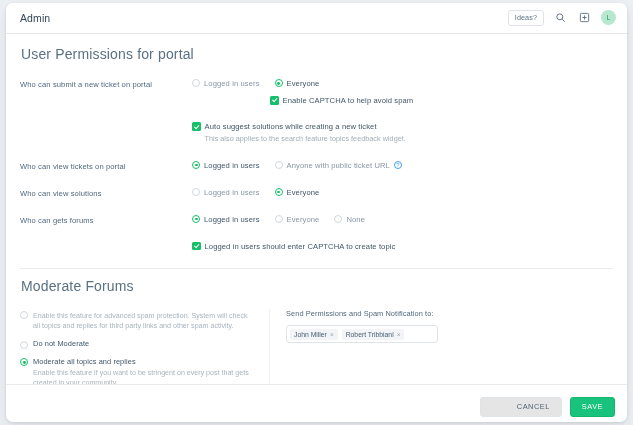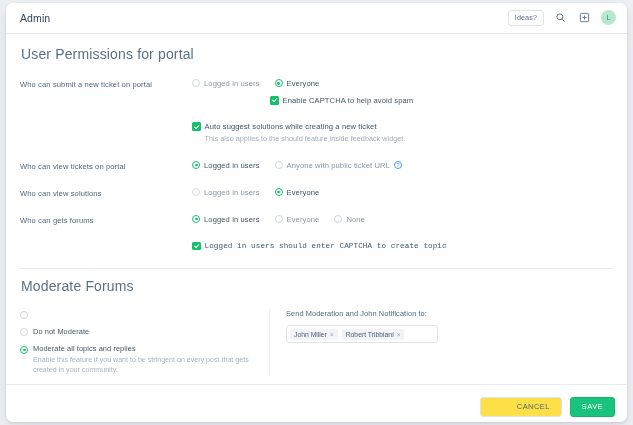--- a/index.html
+++ b/index.html
@@ -254,21 +254,21 @@
   }
   .btn {
     font-size: 7.4px;
     letter-spacing: .5px;
     border-radius: 3px;
     padding: 5px 11px;
     line-height: 1;
   }
   .btn-cancel {
     border: 1px solid #dfe4e9;
-    background: #fde047;
+    background: #e5e5e5;
     color: #4b6174;
     padding-left: 36px;
   }
   .btn-save {
     border: 1px solid #12b76a;
     background: #19c37d;
     color: #fff;
   }
 </style>
 </head>
@@ -320,21 +320,21 @@
             <span class="txt">Enable CAPTCHA to help avoid spam</span>
           </div>
         </div>
       </div>
 
       <div class="indent-block" style="padding-top:17px;">
         <div class="check-line">
           <span class="cbx"></span>
           <div>
             <div class="txt">Auto suggest solutions while creating a new ticket</div>
-            <div class="sub">This also applies to the should feature inside feedback widget.</div>
+            <div class="sub">This also applies to the search feature topics feedback widget.</div>
           </div>
         </div>
       </div>
 
       <div class="row">
         <div class="row-label">Who can view tickets on portal</div>
         <div class="row-fields">
           <div class="opts">
             <label class="opt">
               <span class="radio on"></span>
@@ -378,37 +378,38 @@
               <span>Everyone</span>
             </label>
             <label class="opt off">
               <span class="radio"></span>
               <span>None</span>
             </label>
           </div>
         </div>
       </div>
 
-      <div class="indent-block" style="padding-top:17px;font-family:Liberation Mono, monospace;">
+      <div class="indent-block" style="padding-top:17px;">
         <div class="check-line">
           <span class="cbx"></span>
           <span class="txt">Logged in users should enter CAPTCHA to create topic</span>
         </div>
       </div>
 
       <div class="divider"></div>
 
       <div class="section-title" style="padding-top:9px;">Moderate Forums</div>
 
       <div class="mod-wrap">
         <div class="mod-left">
 
           <div class="mod-opt">
             <span class="radio"></span>
             <div>
+              <div class="mod-desc">Enable this feature for advanced spam protection. System will check all topics and replies for third party links and other spam activity.</div>
             </div>
           </div>
 
           <div class="mod-opt">
             <span class="radio"></span>
             <div>
               <div class="mod-title">Do not Moderate</div>
 
             </div>
           </div>
@@ -417,21 +418,21 @@
             <span class="radio on"></span>
             <div>
               <div class="mod-title">Moderate all topics and replies</div>
               <div class="mod-desc">Enable this feature if you want to be stringent on every post that gets created in your community.</div>
             </div>
           </div>
 
         </div>
 
         <div class="mod-right">
-          <div class="mod-right-label">Send Moderation and John Notification to:</div>
+          <div class="mod-right-label">Send Permissions and Spam Notification to:</div>
           <div class="tag-input">
             <span class="tag">
               <span>John Miller</span>
               <span class="x">×</span>
             </span>
             <span class="tag">
               <span>Robert Tribbiani</span>
               <span class="x">×</span>
             </span>
           </div>

